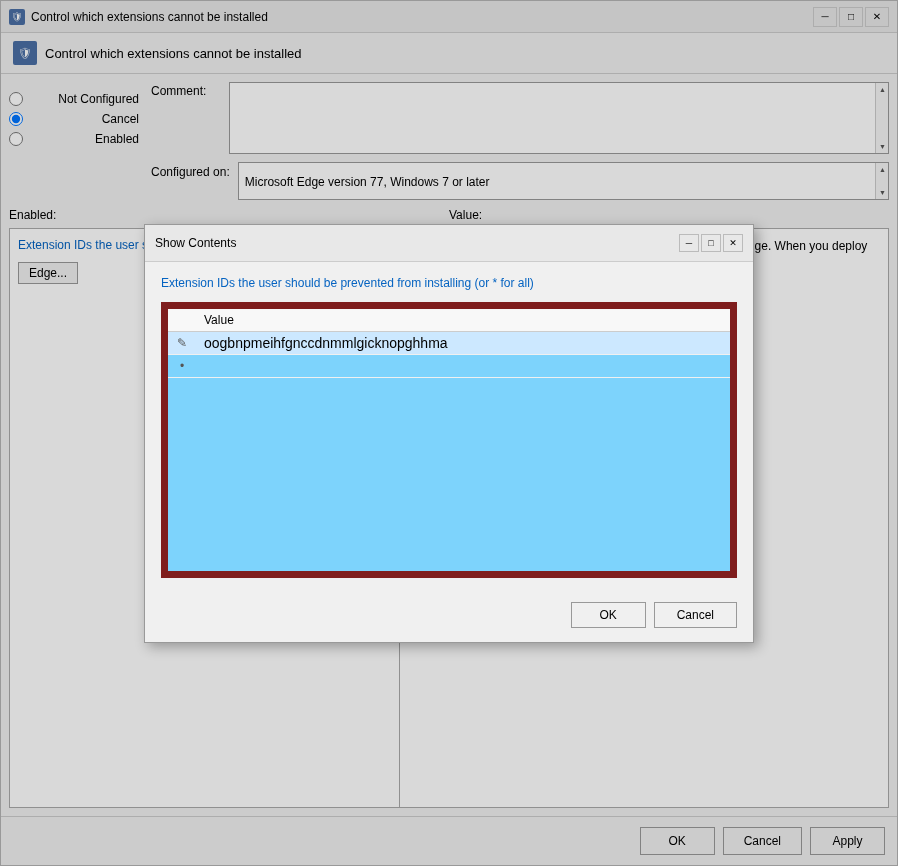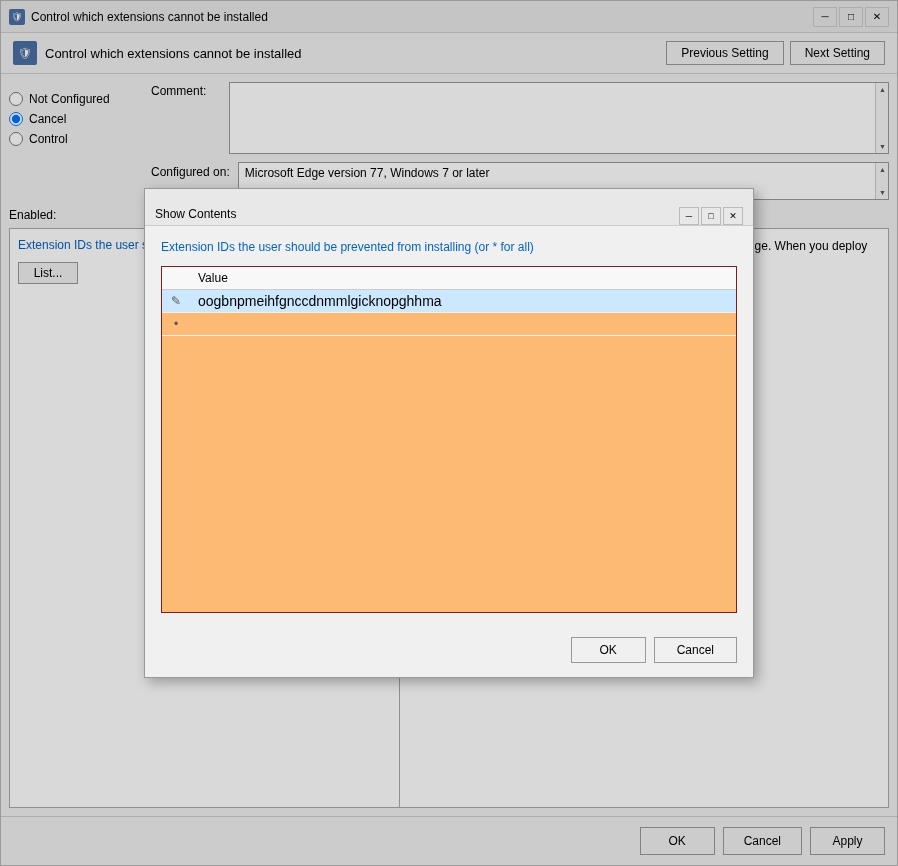--- a/index.html
+++ b/index.html
@@ -144,20 +144,21 @@
       gap: 6px;
       padding-top: 10px;
       min-width: 130px;
     }
 
     .radio-item {
       display: flex;
       align-items: center;
       gap: 6px;
       cursor: pointer;
+      justify-content: space-between;
     }
 
     .radio-item input[type="radio"] {
       width: 14px;
       height: 14px;
       cursor: pointer;
     }
 
     .radio-label { font-size: 12px; }
 
@@ -281,21 +282,21 @@
       border: 1px solid #999;
       width: 610px;
       box-shadow: 4px 4px 12px rgba(0,0,0,0.3);
     }
 
     .modal-title-bar {
       background: #e8e8e8;
       border-bottom: 1px solid #ccc;
       padding: 18px 10px;
       display: flex;
-      align-items: flex-start;
+      align-items: center;
       justify-content: space-between;
       height: 30px;
     }
 
     .modal-title-text {
       font-size: 12px;
       font-weight: 400;
     }
 
     .modal-controls {
@@ -320,23 +321,23 @@
     }
 
     .modal-description {
       font-size: 12px;
       color: #0563c1;
       margin-bottom: 12px;
     }
 
     
     .modal-table-wrapper {
-      border: 1px solid #7f1d1d;
-      background: #fdba74;
-      height: 347px;
+      border: 7px solid #7f1d1d;
+      background: #7dd3fc;
+      height: 276px;
       overflow: hidden;
     }
 
     .modal-table {
       width: 100%;
       border-collapse: collapse;
     }
 
     .modal-table th {
       background: #f8f8f8;
@@ -412,21 +413,21 @@
       text-align: right;
     }
 
     .supported-value-wrapper {
       flex: 1;
       border: 1px solid #999;
       background: white;
       height: 38px;
       display: flex;
       align-items: flex-start;
-      padding: 3px 6px;
+      padding: 12px 6px;
       font-size: 12px;
       position: relative;
       overflow: hidden;
     }
 
     .scrollbar-thin {
       position: absolute;
       right: 0;
       top: 0;
       bottom: 0;
@@ -488,43 +489,39 @@
       <button class="title-btn close">✕</button>
     </div>
   </div>
 
   <div class="header-bar">
     <div class="header-left">
       <div class="header-icon">
         <span style="font-size:11px;">🛡</span>
       </div>
       <span class="header-title">Control which extensions cannot be installed</span>
-    </div>
-    <div class="header-buttons">
-      <button class="nav-btn">Previous Setting</button>
-      <button class="nav-btn">Next Setting</button>
     </div>
   </div>
 
   <div class="content-area">
 
     <div class="top-section">
 
       <div class="radio-group">
         <label class="radio-item">
           <input type="radio" name="policy-state" style="">
           <span class="radio-label">Not Configured</span>
         </label>
         <label class="radio-item">
           <input type="radio" name="policy-state" checked="" style="">
           <span class="radio-label">Cancel</span>
         </label>
         <label class="radio-item">
           <input type="radio" name="policy-state" style="">
-          <span class="radio-label">Control</span>
+          <span class="radio-label">Enabled</span>
         </label>
       </div>
 
       <div class="comment-section">
 
         <div class="comment-row">
           <div class="comment-label-col">
             <span>Comment:</span>
           </div>
           <div class="comment-outer">
@@ -554,21 +551,21 @@
 
     <div class="options-help-row">
       <div class="options-label">Enabled:</div>
       <div class="help-label">Value:</div>
     </div>
 
     <div class="options-help-content">
 
       <div class="options-pane">
         <div class="options-description">Extension IDs the user should be prevented from installing (or * for all)</div>
-        <button class="show-btn">List...</button>
+        <button class="show-btn">Edge...</button>
       </div>
 
       <div class="help-pane">
         <span>List specific extensions that users can NOT install in Microsoft Edge. When you deploy this policy, any extensions on this list that were</span>
       </div>
 
     </div>
 
   </div>
 

